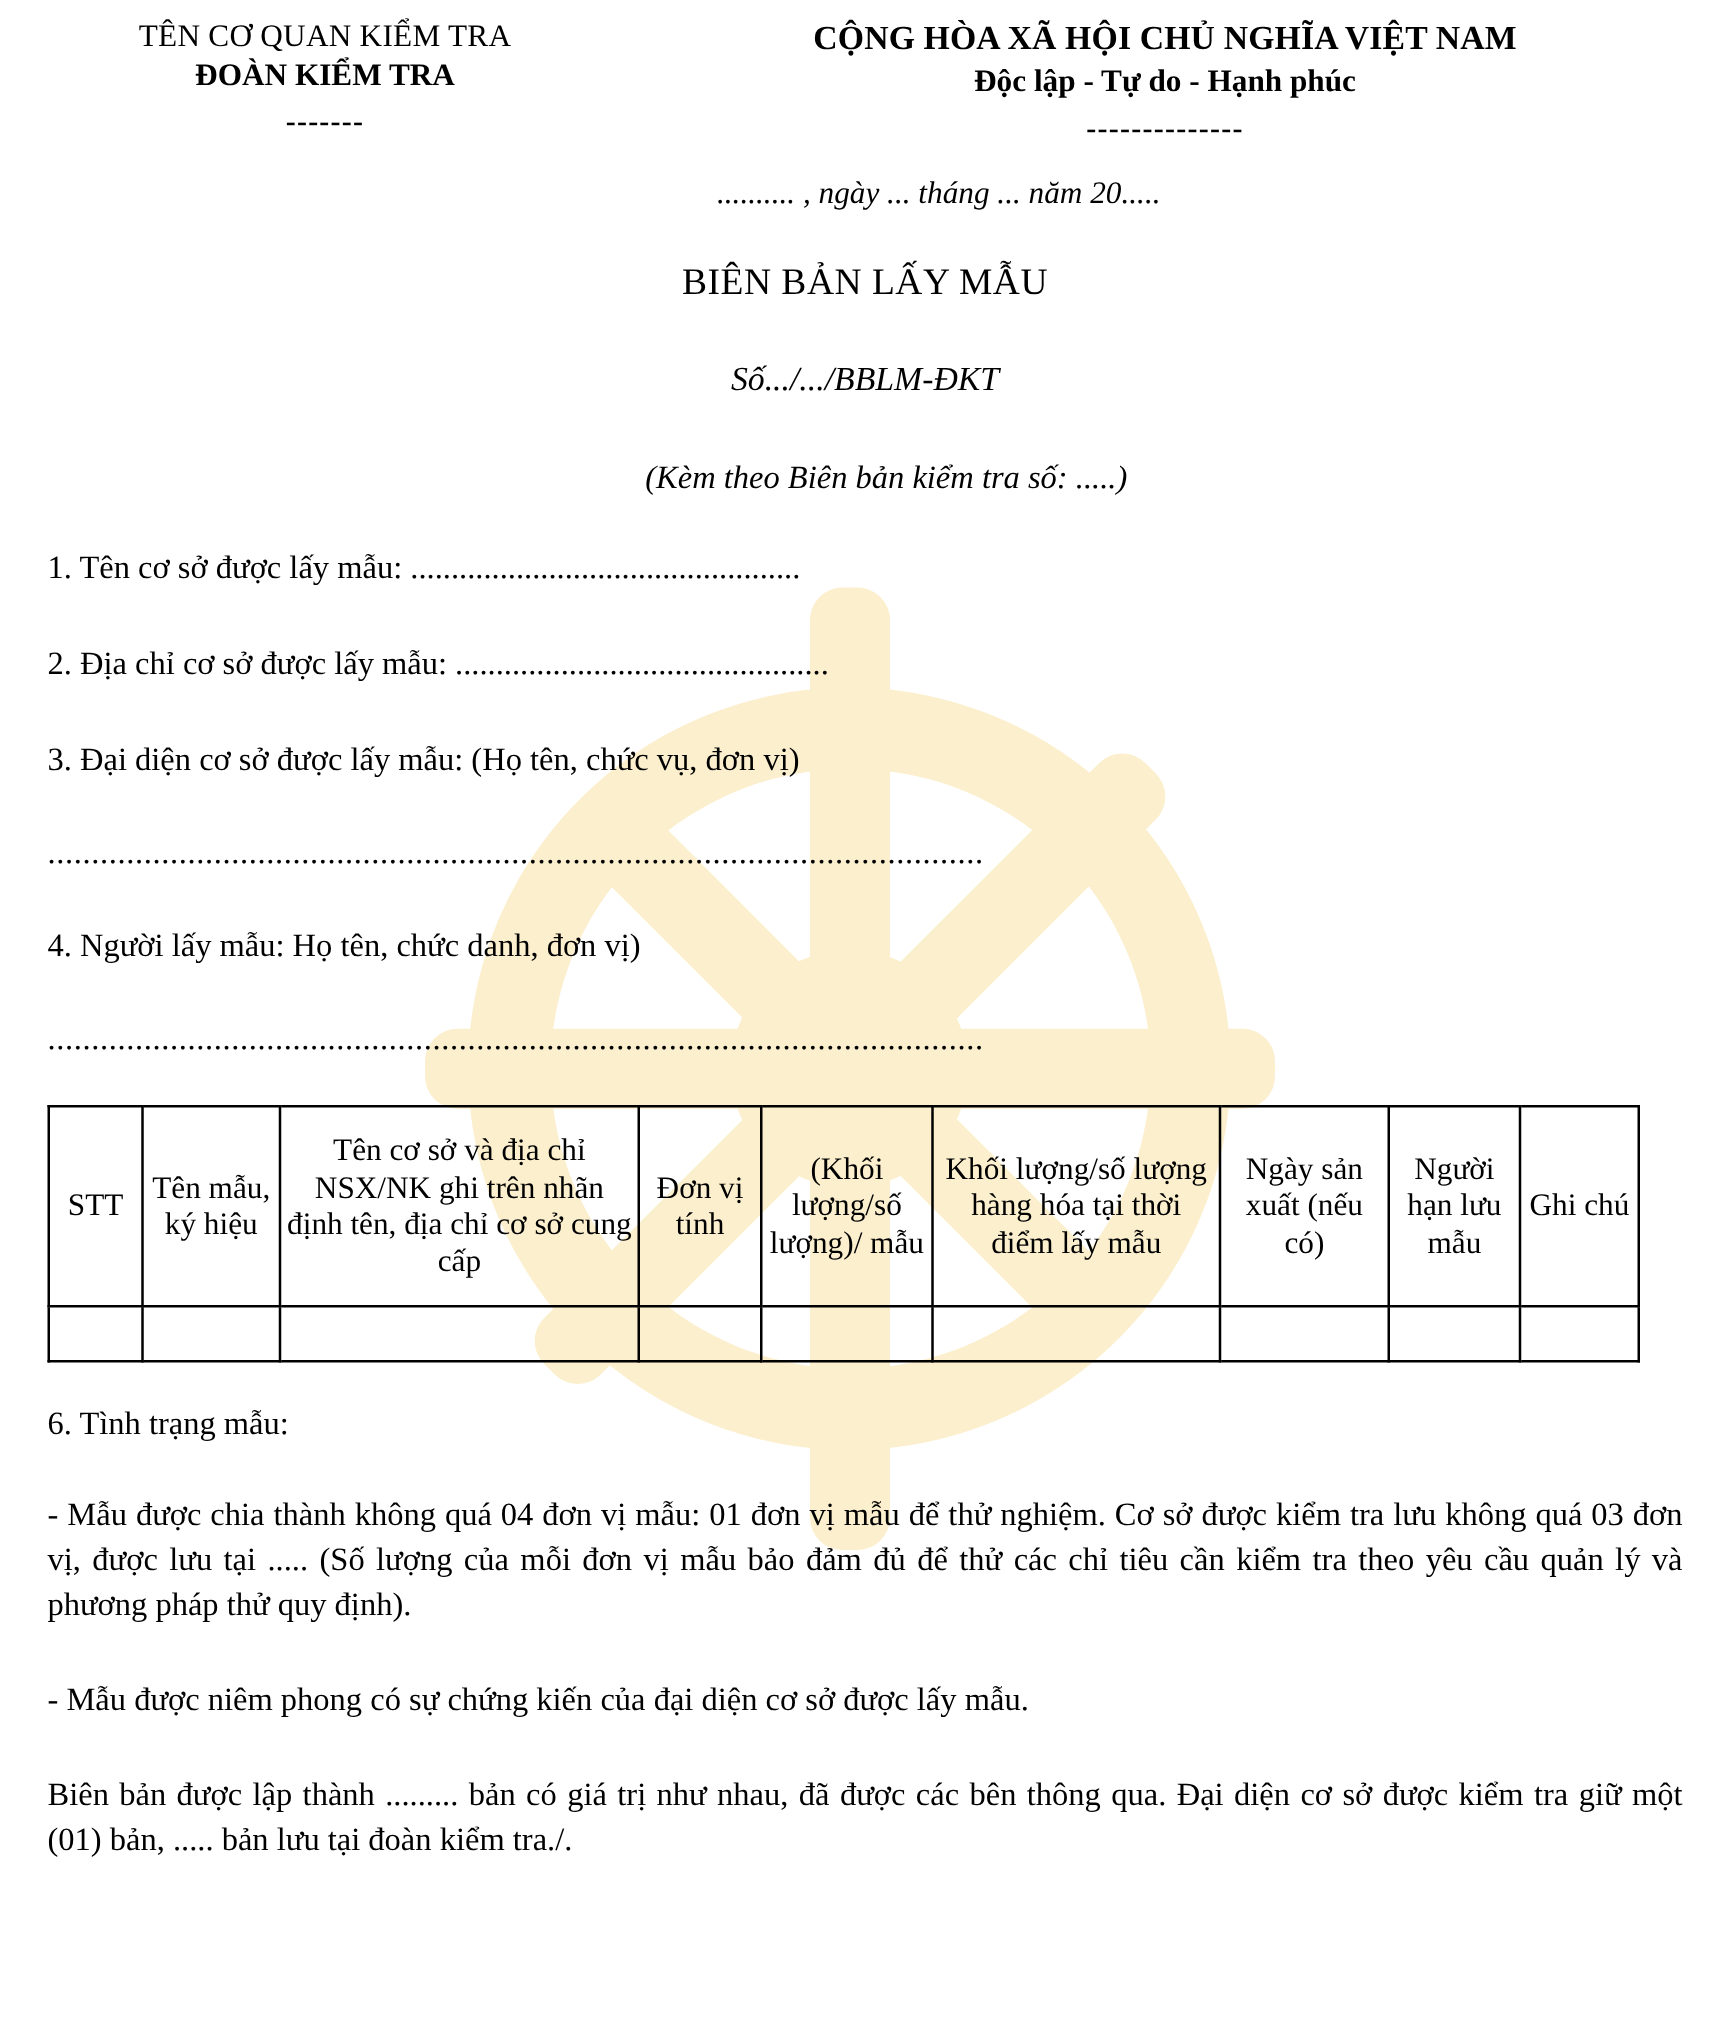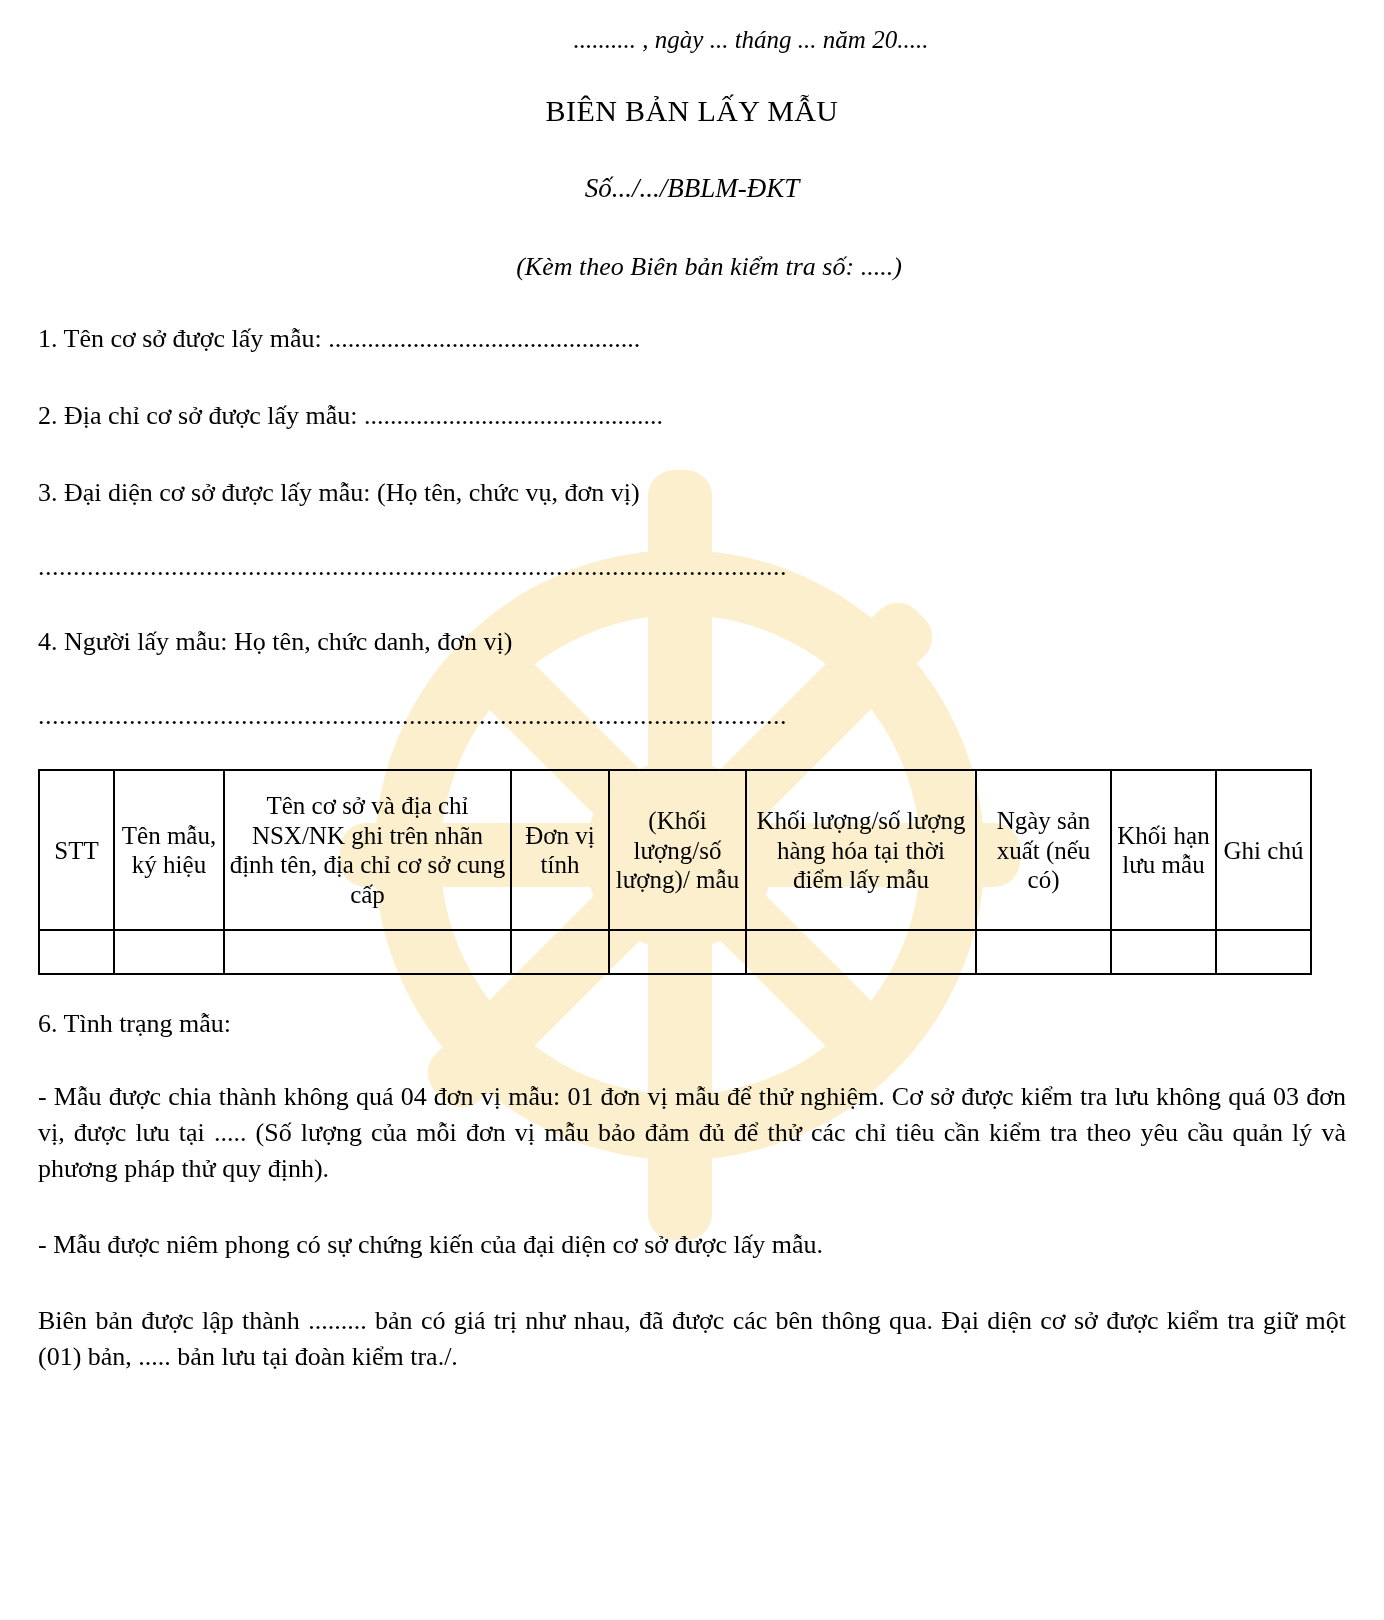--- a/index.html
+++ b/index.html
@@ -179,20 +179,32 @@
 
       <path d="M350 95 A305 305 0 1 1 349 95 Z M350 160 A240 240 0 1 0 351 160 Z" fill-rule="evenodd"></path>
 
       <path d="M350 305 A95 95 0 1 1 349 305 Z M350 360 A40 40 0 1 0 351 360 Z" fill-rule="evenodd"></path>
     </g>
   </svg>
 </div>
 
 <div class="page">
 
+  <div class="doc-header">
+    <div class="hdr-left">
+      <div class="hdr-line1-left">TÊN CƠ QUAN KIỂM TRA</div>
+      <div class="hdr-line2-left">ĐOÀN KIỂM TRA</div>
+      <div class="rule-short">-------</div>
+    </div>
+    <div class="hdr-right">
+      <div class="hdr-line1-right">CỘNG HÒA XÃ HỘI CHỦ NGHĨA VIỆT NAM</div>
+      <div class="hdr-line2-right">Độc lập - Tự do - Hạnh phúc</div>
+      <div class="rule-long">--------------</div>
+    </div>
+  </div>
   <div class="date-line">.......... , ngày ... tháng ... năm 20.....</div>
 
   <div class="title-main">BIÊN BẢN LẤY MẪU</div>
   <div class="title-sub">Số.../.../BBLM-ĐKT</div>
   <div class="title-note">(Kèm theo Biên bản kiểm tra số: .....)</div>
 
   <div class="body-block">
     <div class="item item-first">1. Tên cơ sở được lấy mẫu: ................................................</div>
     <div class="item">2. Địa chỉ cơ sở được lấy mẫu: ..............................................</div>
     <div class="item">3. Đại diện cơ sở được lấy mẫu: (Họ tên, chức vụ, đơn vị)</div>
@@ -216,21 +228,21 @@
       </colgroup>
       <thead>
         <tr class="hdr-row">
           <th>STT</th>
           <th>Tên mẫu, ký hiệu</th>
           <th>Tên cơ sở và địa chỉ NSX/NK ghi trên nhãn định tên, địa chỉ cơ sở cung cấp</th>
           <th>Đơn vị tính</th>
           <th>(Khối lượng/số lượng)/ mẫu</th>
           <th>Khối lượng/số lượng hàng hóa tại thời điểm lấy mẫu</th>
           <th>Ngày sản xuất (nếu có)</th>
-          <th>Khối hạn lưu mẫu</th>
+          <th>Người hạn lưu mẫu</th>
           <th>Ghi chú</th>
         </tr>
       </thead>
       <tbody>
         <tr class="empty-row">
           <td></td>
           <td></td>
           <td></td>
           <td></td>
           <td></td>

